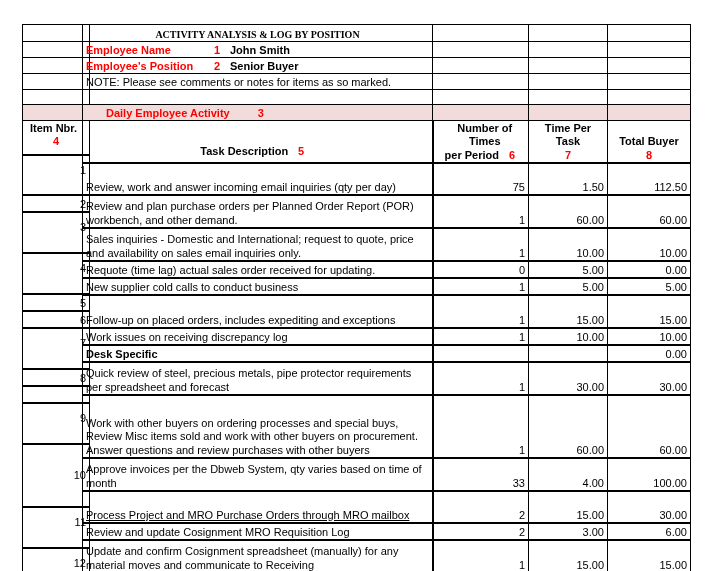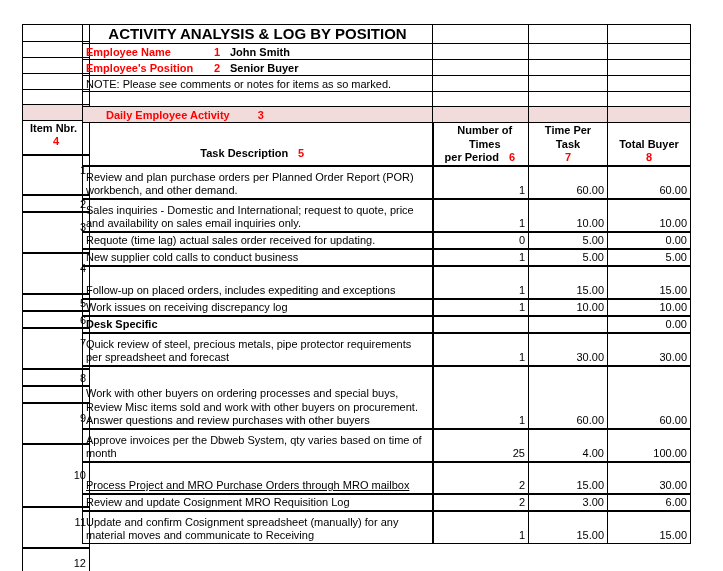--- a/index.html
+++ b/index.html
@@ -59,21 +59,21 @@
     white-space: nowrap;
   }
 
   .red       { color: #ff0000; }
   .bold      { font-weight: bold; }
   .center    { text-align: center; }
   .right     { text-align: right; }
   .vtop      { vertical-align: top; }
   .vbot      { vertical-align: bottom; }
   .pink      { background: #f2dcdb; }
-  .title-cell{ text-align: center; font-weight: bold; font-size: 15px; }
+  .title-cell{ text-align: center; font-weight: bold; font-size: 10px; font-family: Liberation Serif, serif; }
 
   .lbl { display:inline-block; }
   .lbl-name   { width: 118px; }
   .lbl-pos    { width: 118px; }
   .num-mark   { display:inline-block; width: 26px; text-align:center; font-weight:bold; }
   .val-txt    { font-weight: bold; color:#000; }
 
   .hdr-2line { text-align: center; font-weight: bold; line-height: 1.25; }
 
   
@@ -208,20 +208,26 @@
           <div class="red">7</div>
         </td>
         <td class="hdr-2line vtop" style="padding-top:1px;">
           <div>Total Buyer</div>
           <div class="red">8</div>
         </td>
       </tr>
     </tbody>
     <tbody id="sheet-body">
         <tr class="thick">
+          <td style="height: 30px; vertical-align: bottom;">Review, work and answer incoming email inquiries (qty per day)</td>
+          <td class="right nb-left" style="vertical-align: bottom;">75</td>
+          <td class="right" style="vertical-align: bottom;">1.50</td>
+          <td class="right" style="vertical-align: bottom;">112.50</td>
+        </tr>
+        <tr class="thick">
           <td style="height: 31px; vertical-align: bottom;">Review and plan purchase orders per Planned Order Report (POR) workbench, and other demand.</td>
           <td class="right nb-left" style="vertical-align: bottom;">1</td>
           <td class="right" style="vertical-align: bottom;">60.00</td>
           <td class="right" style="vertical-align: bottom;">60.00</td>
         </tr>
         <tr class="thick">
           <td style="height: 31px; vertical-align: bottom;">Sales inquiries - Domestic and International; request to quote, price and availability on sales email inquiries only.</td>
           <td class="right nb-left" style="vertical-align: bottom;">1</td>
           <td class="right" style="vertical-align: bottom;">10.00</td>
           <td class="right" style="vertical-align: bottom;">10.00</td>
@@ -263,21 +269,21 @@
           <td class="right" style="vertical-align: bottom;">30.00</td>
         </tr>
         <tr class="thick">
           <td style="height: 61px; vertical-align: bottom;">Work with other buyers on ordering processes and special buys, Review Misc items sold and work with other buyers on procurement. Answer questions and review purchases with other buyers</td>
           <td class="right nb-left" style="vertical-align: bottom;">1</td>
           <td class="right" style="vertical-align: bottom;">60.00</td>
           <td class="right" style="vertical-align: bottom;">60.00</td>
         </tr>
         <tr class="thick">
           <td style="height: 31px; vertical-align: bottom;">Approve invoices per the Dbweb System, qty varies based on time of month</td>
-          <td class="right nb-left" style="vertical-align: bottom;">25</td>
+          <td class="right nb-left" style="vertical-align: bottom;">33</td>
           <td class="right" style="vertical-align: bottom;">4.00</td>
           <td class="right" style="vertical-align: bottom;">100.00</td>
         </tr>
         <tr class="thick">
           <td style="height: 30px; vertical-align: bottom; text-decoration: underline;">Process Project and MRO Purchase Orders through MRO mailbox</td>
           <td class="right nb-left" style="vertical-align: bottom;">2</td>
           <td class="right" style="vertical-align: bottom;">15.00</td>
           <td class="right" style="vertical-align: bottom;">30.00</td>
         </tr>
         <tr class="thick">

